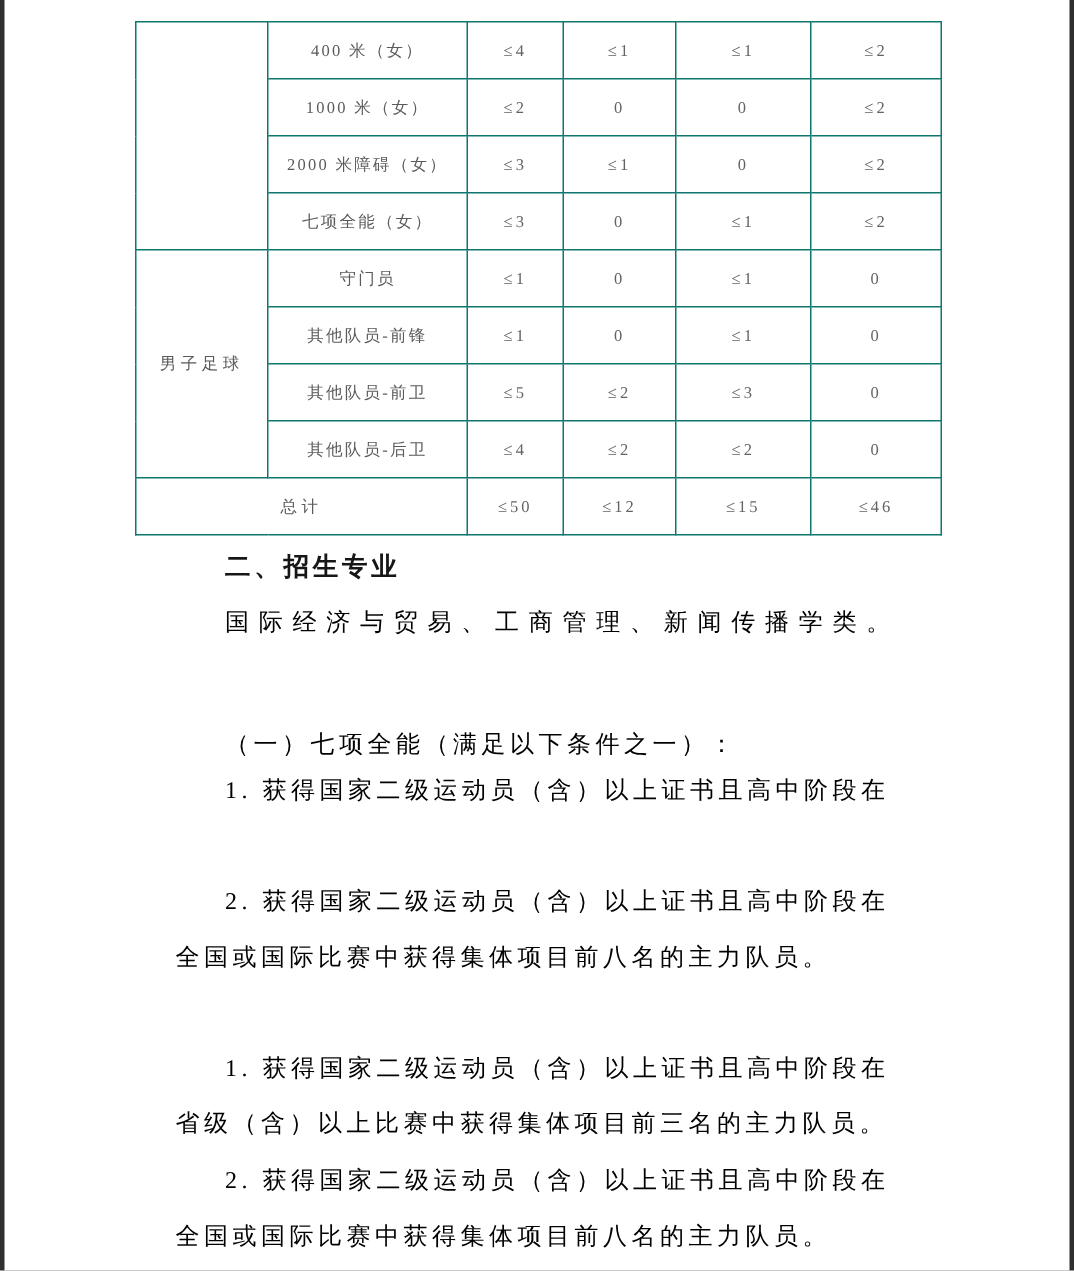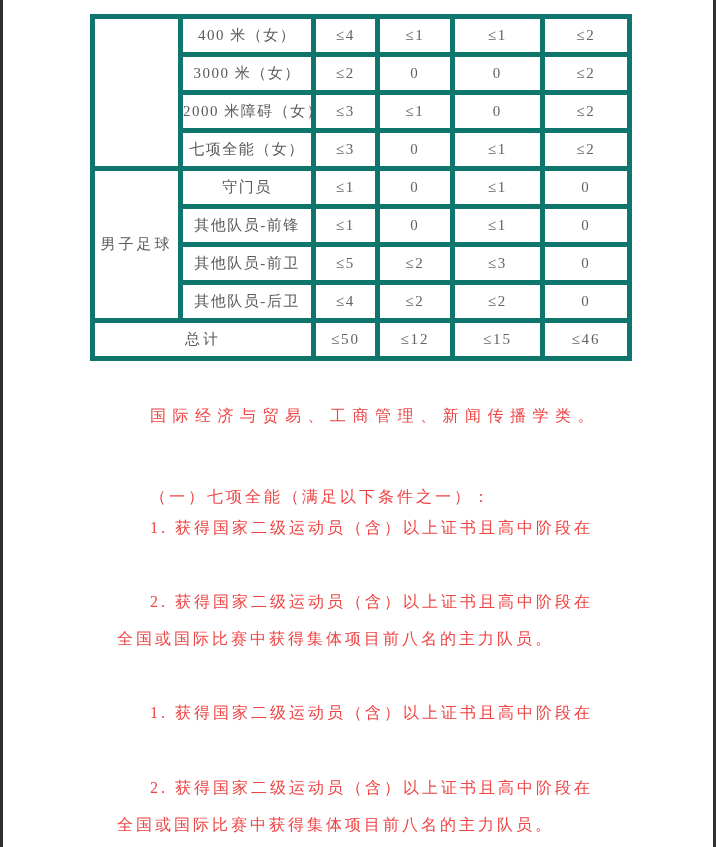--- a/index.html
+++ b/index.html
@@ -18,42 +18,42 @@
   }
   
   table.quota {
     position: absolute;
     left: 87px; top: 14px;
     border-collapse: collapse;
     table-layout: fixed;
     width: 537px;
   }
   table.quota td {
-    border: 5px solid #0f766e;
+    border: 1px solid #0f766e;
     height: 38px;
     text-align: center;
     vertical-align: middle;
-    font-size: 15px;
+    font-size: 11px;
     color: #5a5a5a;
     letter-spacing: 1.5px;
     overflow: hidden;
     white-space: nowrap;
   }
   table.quota td.num { letter-spacing: 2px; color: #636363; }
   table.quota td.group { letter-spacing: 3px; text-align: center; }
   
   .line {
     position: absolute;
     left: 114px;
     width: 540px;
     height: 24px;
     line-height: 24px;
     white-space: nowrap;
     font-size: 16px;
-    color: #ef4444;
+    color: #000000;
     letter-spacing: 3px;
   }
   .line.indent { padding-left: 33px; }
   .line.heading {
     font-size: 17px;
     font-weight: bold;
     color: #161616;
     letter-spacing: 2.5px;
   }
   .line.wide { letter-spacing: 6.5px; }
@@ -75,21 +75,21 @@
     <tbody>
         <tr>
       <td class="group" rowspan="4"></td>
       <td>400 米（女）</td>
       <td class="num">≤4</td>
       <td class="num">≤1</td>
       <td class="num">≤1</td>
       <td class="num">≤2</td>
     </tr>
     <tr>
-      <td>3000 米（女）</td>
+      <td>1000 米（女）</td>
       <td class="num">≤2</td>
       <td class="num">0</td>
       <td class="num">0</td>
       <td class="num">≤2</td>
     </tr>
     <tr>
       <td>2000 米障碍（女）</td>
       <td class="num">≤3</td>
       <td class="num">≤1</td>
       <td class="num">0</td>
@@ -134,22 +134,24 @@
     <tr>
       <td class="group" colspan="2">总计</td>
       <td class="num">≤50</td>
       <td class="num">≤12</td>
       <td class="num">≤15</td>
       <td class="num">≤46</td>
     </tr>
   </tbody>
     </table>
 
+  <div class="line heading indent" style="top:366px">二、招生专业</div>
   <div class="line wide indent" style="top:404px">国际经济与贸易、工商管理、新闻传播学类。</div>
   <div class="line indent" style="top:485px">（一）七项全能（满足以下条件之一）：</div>
   <div class="line indent" style="top:516px">1. 获得国家二级运动员（含）以上证书且高中阶段在</div>
   <div class="line indent" style="top:590px">2. 获得国家二级运动员（含）以上证书且高中阶段在</div>
   <div class="line" style="top:627px">全国或国际比赛中获得集体项目前八名的主力队员。</div>
   <div class="line indent" style="top:701px">1. 获得国家二级运动员（含）以上证书且高中阶段在</div>
+  <div class="line" style="top:738px">省级（含）以上比赛中获得集体项目前三名的主力队员。</div>
   <div class="line indent" style="top:776px">2. 获得国家二级运动员（含）以上证书且高中阶段在</div>
   <div class="line" style="top:813px">全国或国际比赛中获得集体项目前八名的主力队员。</div>
 
 </div>
 
 </body></html>

